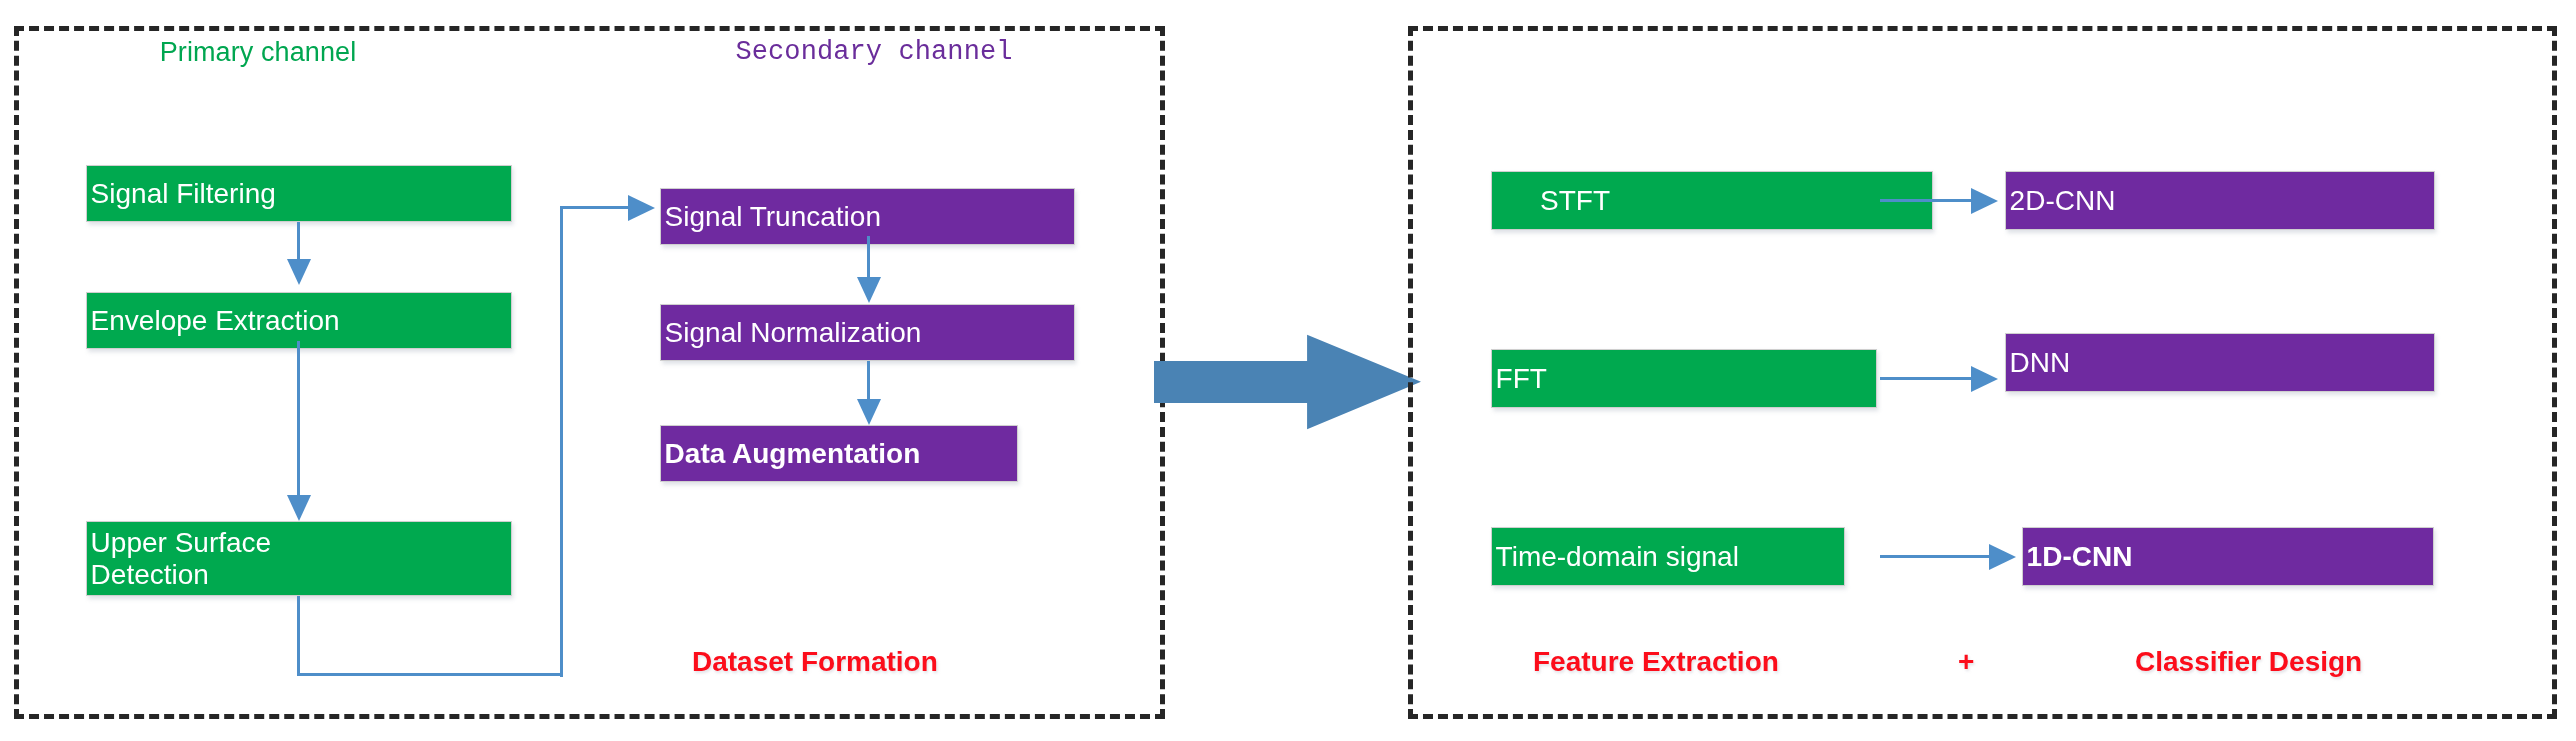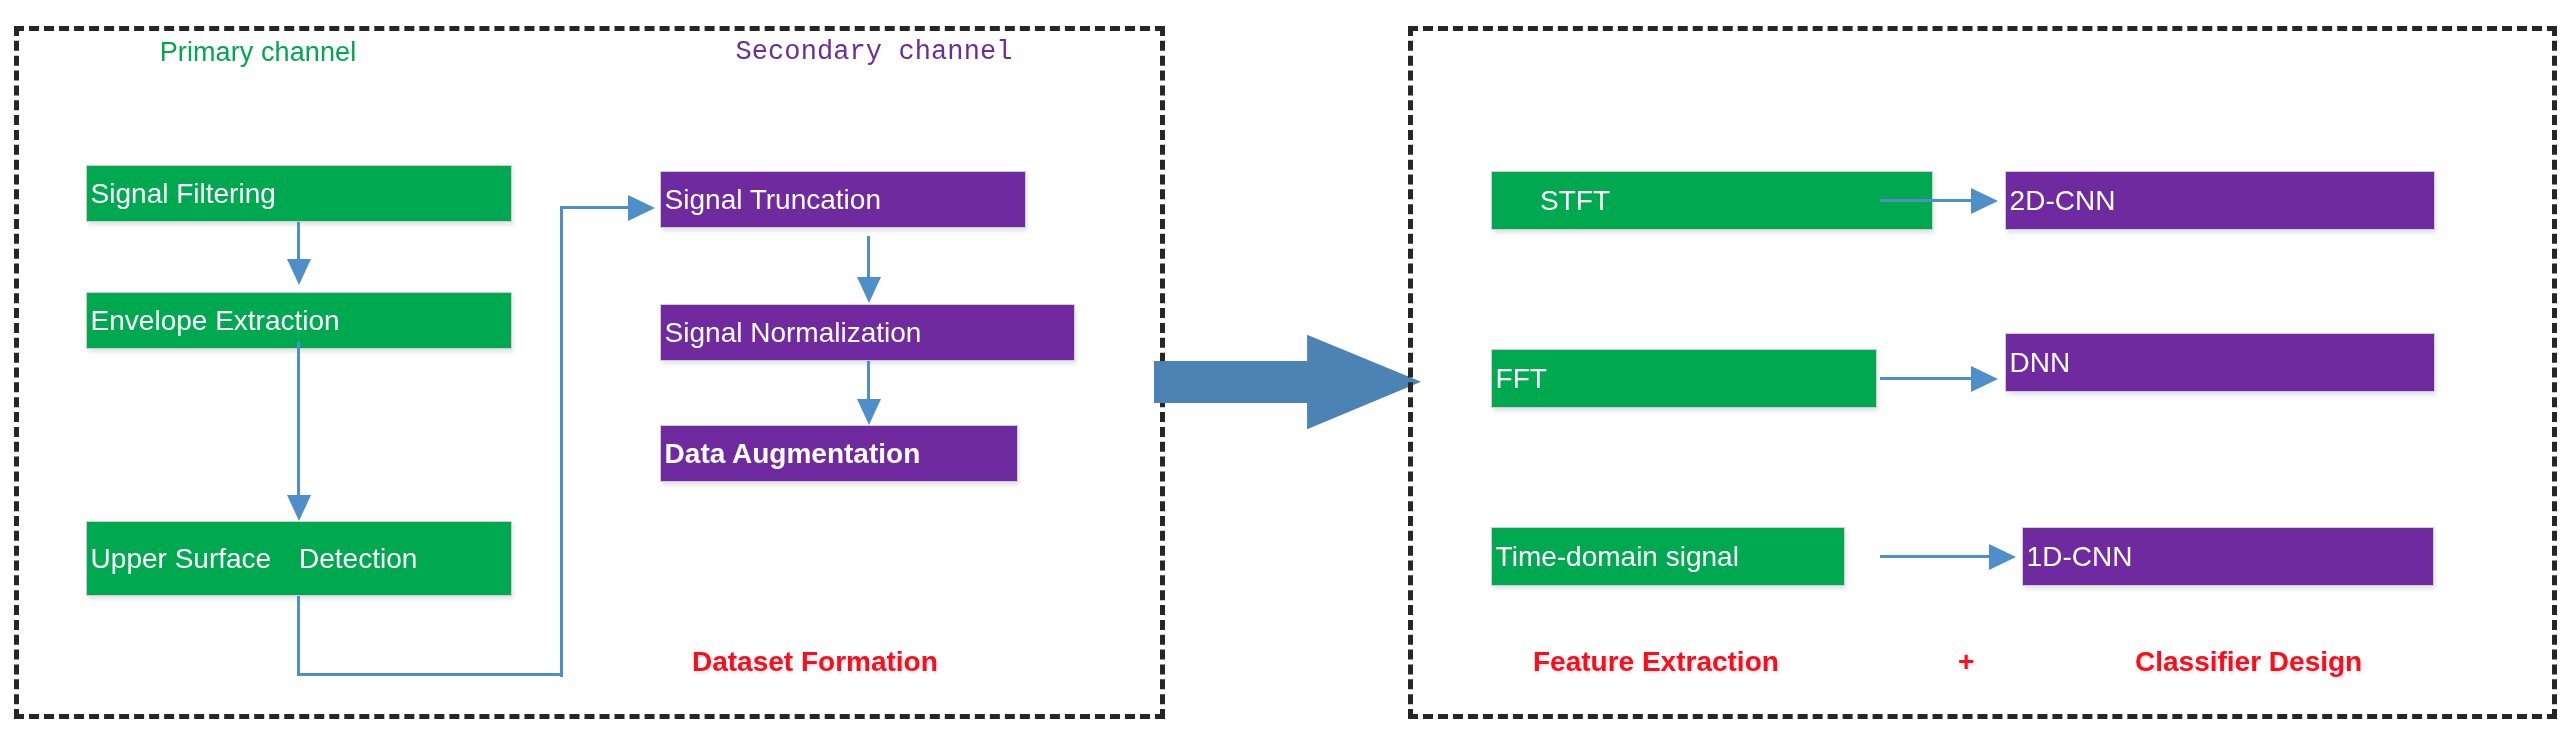--- a/index.html
+++ b/index.html
@@ -117,37 +117,37 @@
   <div class="col-header secondary" style="left:668px; top:37px; width:412px;">Secondary channel</div>
 
   <div class="box green" style="left:86px; top:165px; width:426px; height:57px;">
     <span class="box-label">Signal Filtering</span>
   </div>
 
   <div class="box green" style="left:86px; top:292px; width:426px; height:57px;">
     <span class="box-label">Envelope Extraction</span>
   </div>
 
-  <div class="box green" style="left:86px; top:521px; width:426px; height:75px; flex-direction:row; justify-content:center;">
+  <div class="box green" style="left:86px; top:521px; width:426px; height:75px; flex-direction:column; justify-content:center;">
     <span class="box-label">Upper Surface</span>
     <span class="box-label">Detection</span>
   </div>
 
   <div class="conn v" style="left:297px; top:222px; height:39px;"></div>
   <div class="arrowhead down" style="left:287px; top:259px;"></div>
 
   <div class="conn v" style="left:297px; top:341px; height:157px;"></div>
   <div class="arrowhead down" style="left:287px; top:495px;"></div>
 
   <div class="loop" style="left:297px; top:596px; width:266px; height:80px;"></div>
   <div class="conn v" style="left:560px; top:208px; height:469px;"></div>
   <div class="conn h" style="left:560px; top:206px; width:71px;"></div>
   <div class="arrowhead right" style="left:628px; top:195px;"></div>
 
-  <div class="box purple" style="left:660px; top:171px; width:366px; height:57px;">
+  <div class="box purple" style="left:660px; top:188px; width:415px; height:57px;">
     <span class="box-label">Signal Truncation</span>
   </div>
 
   <div class="box purple" style="left:660px; top:304px; width:415px; height:57px;">
     <span class="box-label">Signal Normalization</span>
   </div>
 
   <div class="box purple" style="left:660px; top:425px; width:358px; height:57px;font-weight:bold;">
     <span class="box-label">Data Augmentation</span>
   </div>
@@ -184,21 +184,21 @@
   <div class="arrowhead right" style="left:1971px; top:366px;"></div>
   <div class="box purple" style="left:2005px; top:333px; width:430px; height:59px;">
     <span class="box-label">DNN</span>
   </div>
 
   <div class="box green" style="left:1491px; top:527px; width:354px; height:59px;">
     <span class="box-label">Time-domain signal</span>
   </div>
   <div class="conn h" style="left:1880px; top:555px; width:113px;"></div>
   <div class="arrowhead right" style="left:1989px; top:544px;"></div>
-  <div class="box purple" style="left:2022px; top:527px; width:412px; height:59px;">
+  <div class="box purple" style="left:2022px; top:527px; width:412px; height:59px;font-weight:bold;">
     <span class="box-label">1D-CNN</span>
   </div>
 
   <div class="caption" style="left:1533px; top:646px;">Feature Extraction</div>
   <div class="caption" style="left:1958px; top:646px;">+</div>
   <div class="caption" style="left:2135px; top:646px;">Classifier Design</div>
 
 </div>
 
 

